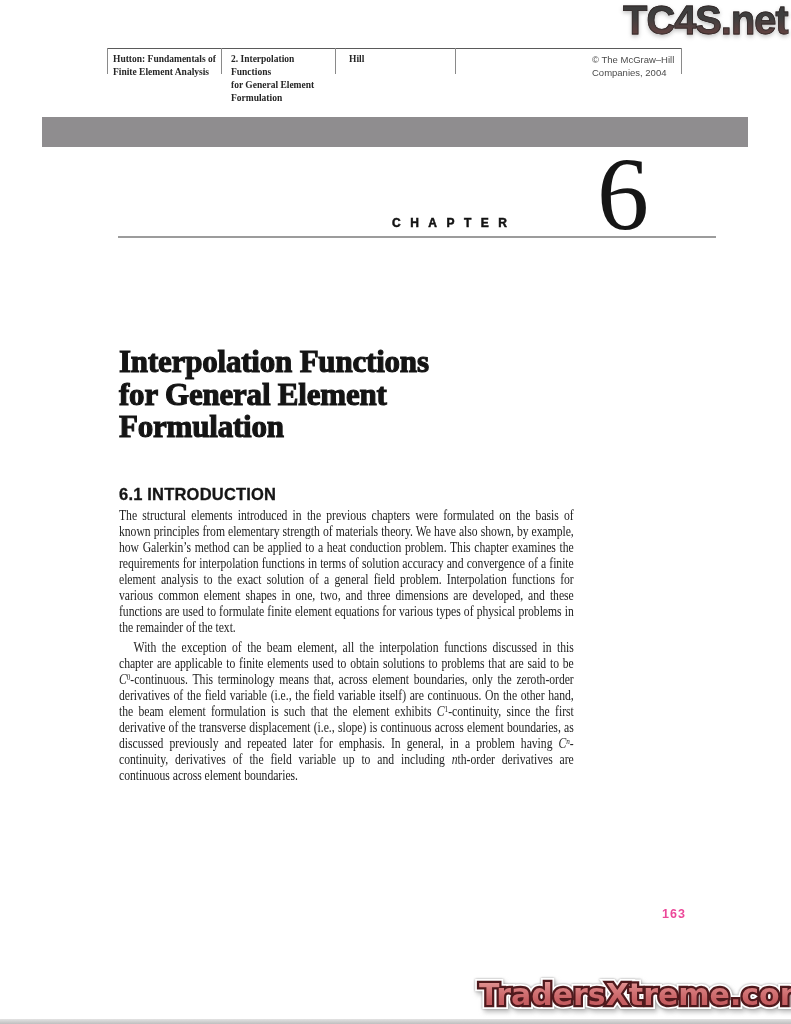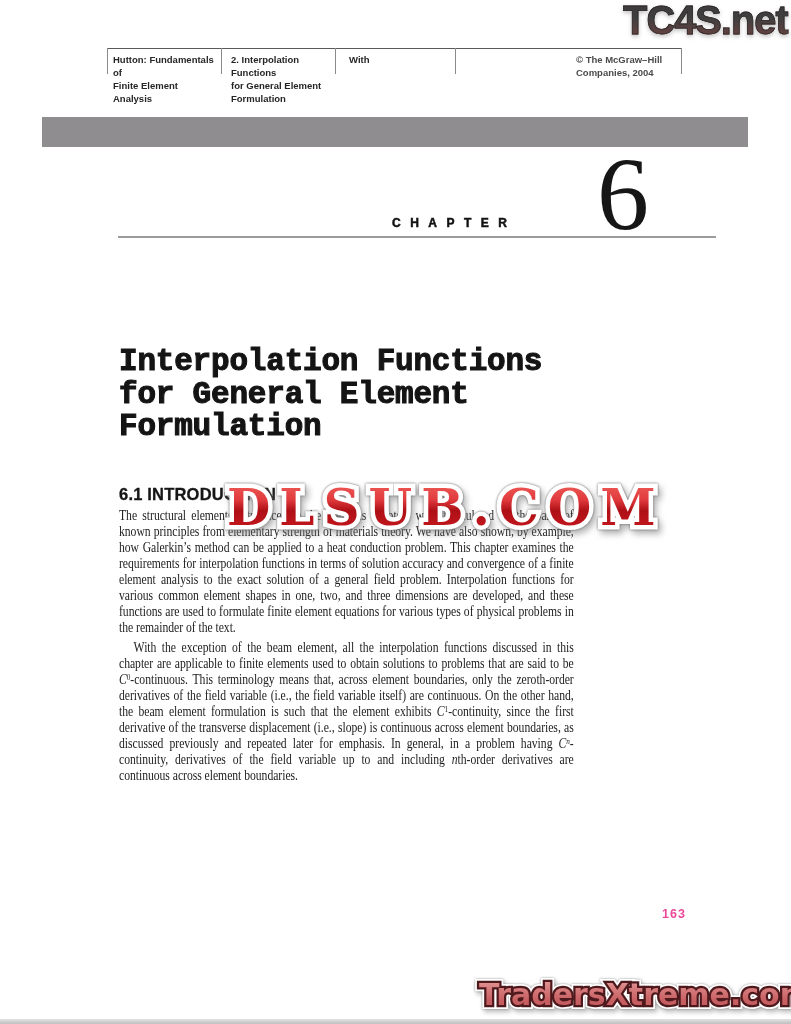--- a/index.html
+++ b/index.html
@@ -27,25 +27,25 @@
   }
 
   
   .header-rule { position:absolute; left:107px; top:48px; width:575px; height:1px; background:#5a5a5a; }
   .tick { position:absolute; top:48px; width:1px; height:26px; background:#8a8a8a; }
   .tick.t1{left:107px}.tick.t2{left:221px}.tick.t3{left:335px}.tick.t4{left:455px}.tick.t5{left:681px}
   .hcell {
     position:absolute; top:53px; font-family:"Liberation Sans", sans-serif;
     font-size:9.5px; line-height:13px; white-space:pre-line; color:#262626;
   }
-  .hcell.bold { font-weight:bold; }
+  .hcell.bold { font-weight:bold;font-family:Liberation Serif, serif; }
   .hcell.c1 { left:113px; width:105px; }
   .hcell.c2 { left:231px; width:105px; }
   .hcell.c3 { left:349px; width:90px; }
-  .hcell.c4 { left:576px; width:110px; font-weight:bold; color:#4b4b4b; }
+  .hcell.c4 { left:592px; width:110px; font-weight:normal; color:#4b4b4b; }
 
   
   .gray-bar { position:absolute; left:42px; top:117px; width:706px; height:30px; background:#8f8d8f; }
 
   
   .chapter-rule { position:absolute; left:118px; top:236px; width:598px; height:2px; background:#9c9c9c; }
   .chapter-label {
     position:absolute; left:392px; top:216px;
     font-family:"Liberation Sans", sans-serif; font-weight:bold;
     font-size:12px; letter-spacing:9.5px; color:#121212;
@@ -53,21 +53,21 @@
   }
   .chapter-number {
     position:absolute; left:597px; top:142px;
     font-family:"Liberation Serif", serif; font-weight:normal;
     font-size:104px; line-height:1; color:#161616;
   }
 
   
   .title {
     position:absolute; left:119px; top:346px; margin:0;
-    font-family:Liberation Mono, monospace; font-weight:bold;
+    font-family:Liberation Serif, serif; font-weight:bold;
     font-size:31px; line-height:32.5px; letter-spacing:-0.2px;
     color:#141414; -webkit-text-stroke:1.1px #141414; white-space:pre-line;
   }
 
   
   .section-heading {
     position:absolute; left:119px; top:485px; margin:0;
     font-family:"Liberation Sans", sans-serif; font-weight:bold;
     font-size:16.5px; letter-spacing:0.2px; color:#161616;
     -webkit-text-stroke:0.3px #161616;
@@ -149,21 +149,21 @@
     <div class="tick t1"></div>
     <div class="tick t2"></div>
     <div class="tick t3"></div>
     <div class="tick t4"></div>
     <div class="tick t5"></div>
     <div class="hcell c1 bold">Hutton: Fundamentals of
 Finite Element Analysis</div>
     <div class="hcell c2 bold">2. Interpolation Functions
 for General Element
 Formulation</div>
-    <div class="hcell c3 bold">With</div>
+    <div class="hcell c3 bold">Hill</div>
     <div class="hcell c4">© The McGraw–Hill
 Companies, 2004</div>
   </div>
 
   <div class="gray-bar"></div>
 
   <div>
     <div class="chapter-rule"></div>
     <span class="chapter-label">CHAPTER</span>
     <span class="chapter-number">6</span>
@@ -173,24 +173,20 @@
 for General Element
 Formulation</h1>
 
   <h2 class="section-heading">6.1 INTRODUCTION</h2>
 
   <div class="body-text">
     <p class="para p1"><span>The structural elements introduced in the previous chapters were formulated on the basis of known principles from elementary strength of materials theory. We have also shown, by example, how Galerkin’s method can be applied to a heat conduction problem. This chapter examines the requirements for interpolation functions in terms of solution accuracy and convergence of a finite element analysis to the exact solution of a general field problem. Interpolation functions for various common element shapes in one, two, and three dimensions are developed, and these functions are used to formulate finite element equations for various types of physical problems in the remainder of the text.</span></p>
     <p class="para p2"><span>With the exception of the beam element, all the interpolation functions discussed in this chapter are applicable to finite elements used to obtain solutions to problems that are said to be </span><span class="it">C</span><sup>0</sup><span>-continuous. This terminology means that, across element boundaries, only the zeroth-order derivatives of the field variable (i.e., the field variable itself) are continuous. On the other hand, the beam element formulation is such that the element exhibits </span><span class="it">C</span><sup>1</sup><span>-continuity, since the first derivative of the transverse displacement (i.e., slope) is continuous across element boundaries, as discussed previously and repeated later for emphasis. In general, in a problem having </span><span class="it">C</span><sup class="it">n</sup><span>-continuity, derivatives of the field variable up to and including </span><span class="it">n</span><span>th-order derivatives are continuous across element boundaries.</span></p>
   </div>
 
-  <div class="wm-stack wm-dlsub">
-    <span class="outline">DLSUB.COM</span>
-    <span class="fill">DLSUB.COM</span>
-  </div>
 
   <div class="page-number">163</div>
 
   <div class="wm-stack wm-traders">
     <span class="outline">TradersXtreme.com</span>
     <span class="midline">TradersXtreme.com</span>
     <span class="fill">TradersXtreme.com</span>
   </div>
 
   <div class="bottom-strip"></div>

